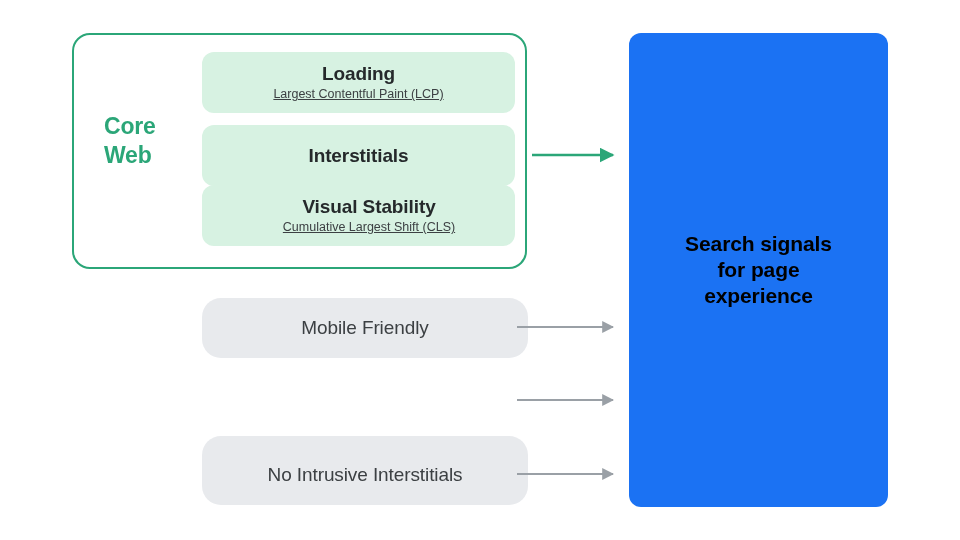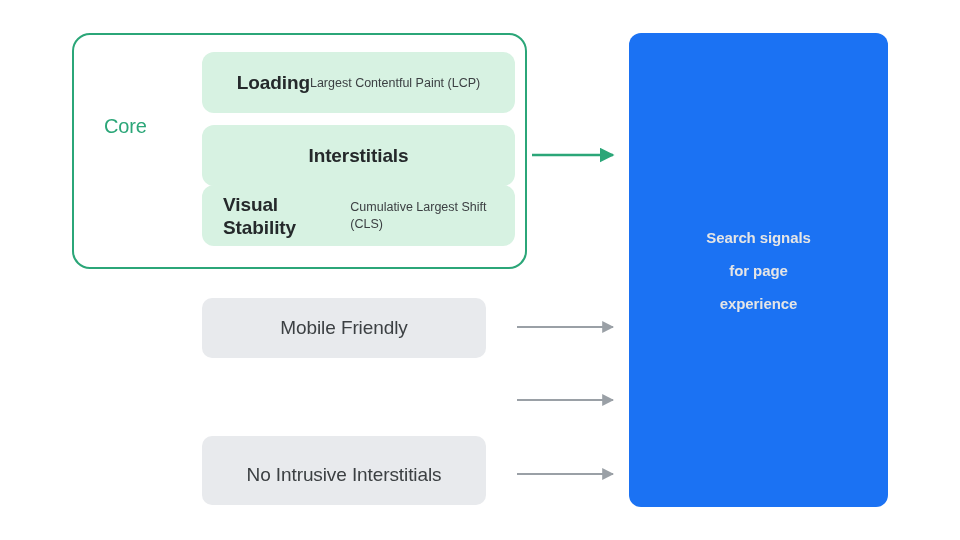--- a/index.html
+++ b/index.html
@@ -30,68 +30,69 @@
     border-radius: 18px;
     box-sizing: border-box;
   }
 
   #cwv-label {
     position: absolute;
     left: 104px;
     top: 112px;
     width: 92px;
     color: #2BA678;
-    font-size: 20px;
-    font-weight: normal;
+    font-size: 23px;
+    font-weight: bold;
     line-height: 29px;
     letter-spacing: -0.2px;
   }
   #cwv-label span { display: block; }
 
   
   .vital-card {
     position: absolute;
     left: 202px;
     width: 313px;
     height: 61px;
     background: #D7F2E2;
     border-radius: 12px;
     box-sizing: border-box;
     display: flex;
-    flex-direction: row;
+    flex-direction: column;
     align-items: center;
     justify-content: center;
   }
   .vital-card.v1 { top: 52px; }
   .vital-card.v2 { top: 125px; }
   .vital-card.v3 { top: 185px; padding-left: 21px; }
 
   .vital-title {
     font-size: 19px;
     font-weight: bold;
     color: #25292B;
     letter-spacing: -0.1px;
     line-height: 23px;
   }
   .vital-sub {
     font-size: 12.5px;
     font-weight: normal;
     color: #3C4043;
     line-height: 17px;
     margin-top: 1px;
+    text-decoration: underline;
   }
 
   
   .signal-card {
     position: absolute;
     left: 202px;
-    width: 284px;
+    width: 326px;
     height: 60px;
     background: #E8EAED;
-    border-radius: 10px;
+    border-radius: 19px;
     box-sizing: border-box;
     display: flex;
     align-items: center;
     justify-content: center;
   }
   .signal-card.s1 { top: 298px; }
   .signal-card.s2 { top: 388px; margin-top: 48px; }
   .signal-card.s3 { top: 445px; justify-content: center; }
 
   .signal-label {
@@ -108,25 +109,25 @@
     top: 33px;
     width: 259px;
     height: 474px;
     background: #1B72F3;
     border-radius: 12px;
     display: flex;
     align-items: center;
     justify-content: center;
   }
   #outcome-text {
-    color: #e5e5e5;
-    font-size: 15px;
+    color: #000000;
+    font-size: 21px;
     font-weight: bold;
     text-align: center;
-    line-height: 33px;
+    line-height: 26px;
     letter-spacing: -0.1px;
     white-space: pre-line;
   }
 
   
   #connectors {
     position: absolute;
     left: 0;
     top: 0;
     width: 960px;
@@ -136,20 +137,21 @@
 </style>
 </head>
 <body>
 
 <div id="canvas">
 
   <div id="cwv-container"></div>
 
   <div id="cwv-label">
     <span>Core</span>
+    <span>Web</span>
   </div>
 
   <div class="vital-card v1">
     <div class="vital-title">Loading</div>
     <div class="vital-sub">Largest Contentful Paint (LCP)</div>
   </div>
 
   <div class="vital-card v2">
     <div class="vital-title">Interstitials</div>
   </div>

